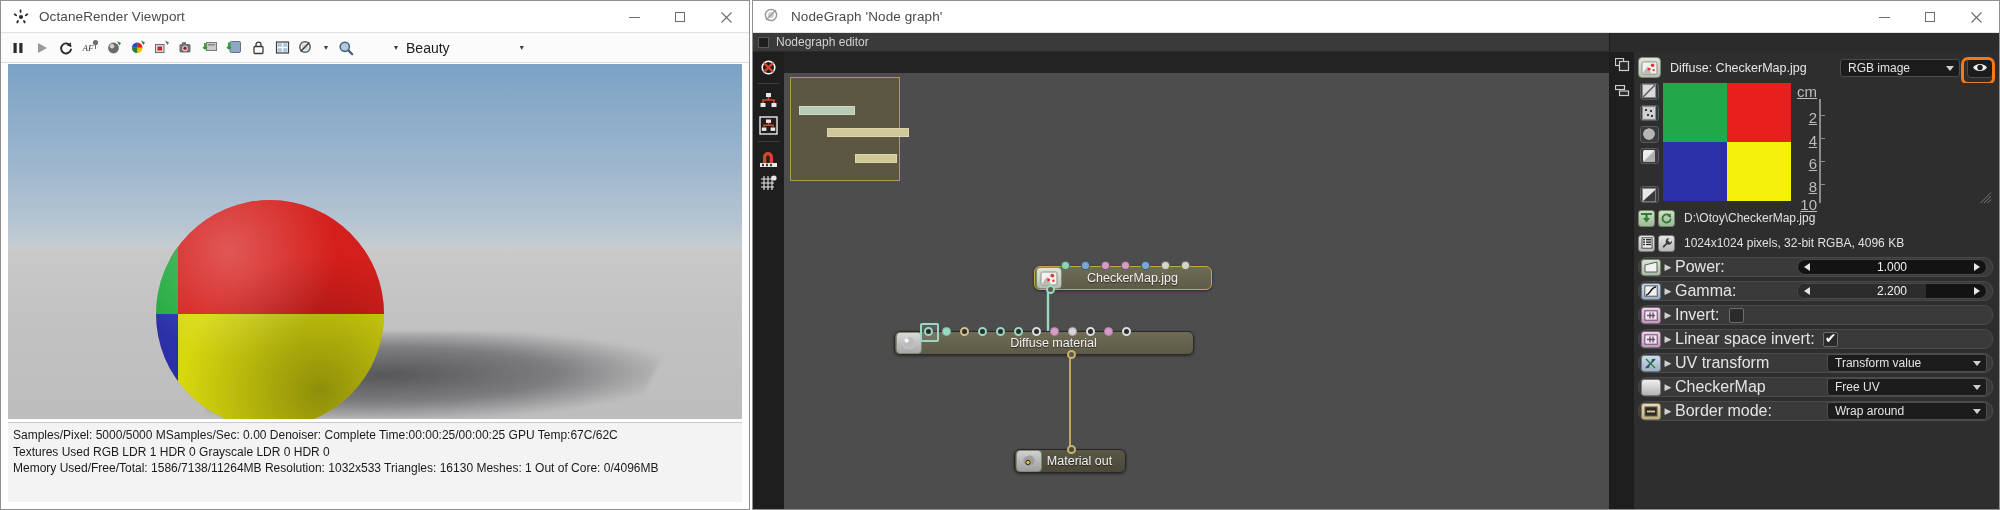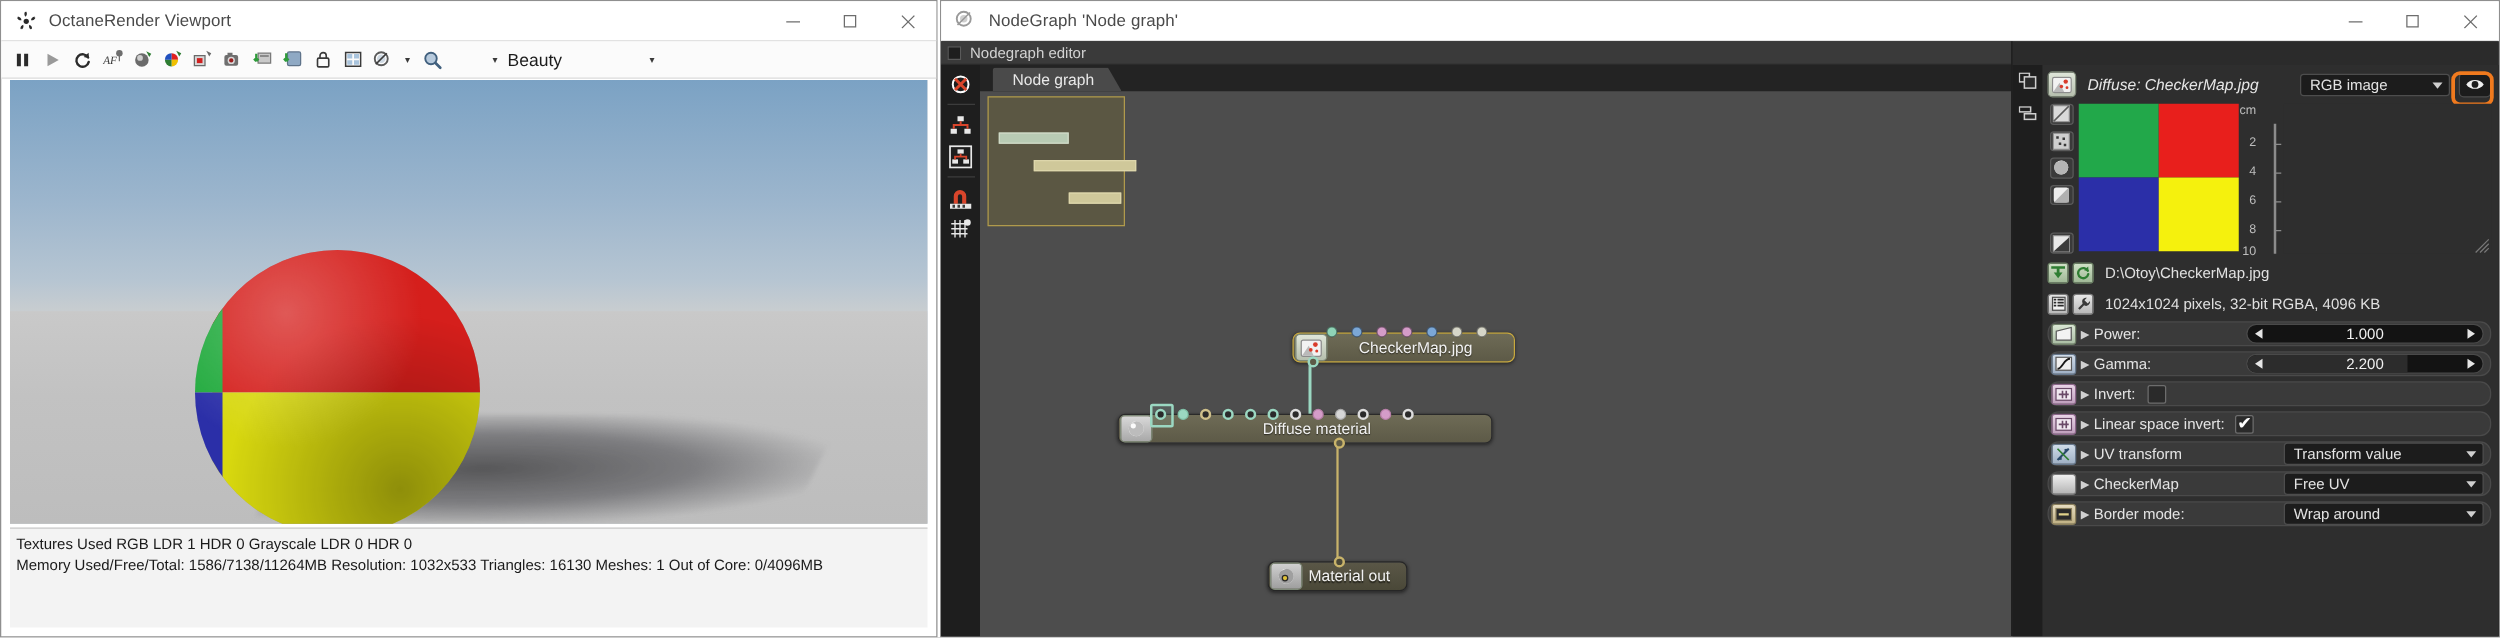--- a/index.html
+++ b/index.html
@@ -141,21 +141,21 @@
   .ni-head span { font-size:12px; color:#d2d2d2; }
   .ni-body { position:absolute; left:0; top:19px; right:0; bottom:0; display:flex; background:#232323; }
   .ni-rail { width:24px; background:#1e1e1e; padding-top:6px; display:flex;
              flex-direction:column; align-items:center; gap:7px; flex:0 0 auto; }
   .ni-main { flex:1 1 auto; min-width:0; background:#2e2e2e; padding:4px 6px 0 4px; position:relative; }
 
   .ni-titlerow { display:flex; align-items:center; height:23px; margin-bottom:4px; }
   .ni-nodeico { width:23px; height:21px; border-radius:4px; flex:0 0 auto;
                 background:linear-gradient(#dfe6d9,#b6bfae); border:1px solid #7f8a79;
                 display:flex; align-items:center; justify-content:center; }
-  .ni-nodename { font-size:12.5px; color:#e6e6e6; margin-left:9px; white-space:nowrap;font-style:italic; }
+  .ni-nodename { font-size:12.5px; color:#e6e6e6; margin-left:9px; white-space:nowrap; }
   .dropdown { position:relative; height:18px; background:#1c1c1c; border:1px solid #4d4d4d;
               border-radius:3px; display:flex; align-items:center; padding:0 16px 0 7px;
               font-size:12px; color:#e3e3e3; }
   .dropdown .dd-caret { position:absolute; right:5px; top:50%; margin-top:-2px;
                         border-left:4px solid transparent; border-right:4px solid transparent;
                         border-top:5px solid #cfcfcf; }
   #pass-dd { width:120px; margin-left:auto; }
   .eye-btn { width:26px; height:20px; margin-left:7px; background:#1c1c1c; border:1px solid #4d4d4d;
              border-radius:4px; display:flex; align-items:center; justify-content:center; flex:0 0 auto; }
   .eye-hl { position:absolute; right:2px; top:2px; width:34px; height:28px;
@@ -163,35 +163,35 @@
 
   .preview-row { display:flex; height:120px; }
   .pv-rail { width:22px; display:flex; flex-direction:column; align-items:center; gap:5px; flex:0 0 auto; }
   .pv-btn { width:19px; height:19px; border-radius:3px; border:1px solid #5a5a5a;
             background:#3a3a3a; display:flex; align-items:center; justify-content:center; }
   .swatch { width:128px; height:118px; display:grid; grid-template-columns:1fr 1fr; grid-template-rows:1fr 1fr;
             flex:0 0 auto; margin-left:3px; }
   .ruler { width:28px; position:relative; margin-left:8px; }
   .ruler .rline { position:absolute; right:6px; top:16px; bottom:0; width:2px; background:#8c8c8c; }
   .ruler .rtick { position:absolute; right:2px; width:5px; height:1px; background:#8c8c8c; }
-  .ruler .rlab { position:absolute; right:22px; font-size:10px; color:#bdbdbd; }
+  .ruler .rlab { position:absolute; right:10px; font-size:15px; color:#bdbdbd;text-decoration:underline; }
   .ni-right-pad { flex:1 1 auto; background:#2e2e2e; position:relative; }
   .resize-grip { position:absolute; right:1px; bottom:1px; width:12px; height:12px; }
 
   .pathrow { display:flex; align-items:center; height:20px; margin-top:5px; }
   .pathrow .pico { width:17px; height:17px; margin-right:3px; border-radius:3px;
                    display:flex; align-items:center; justify-content:center; flex:0 0 auto; }
   .pathrow .ptxt { font-size:12px; color:#e0e0e0; margin-left:6px; white-space:nowrap; }
 
   .prop { display:flex; align-items:center; height:20px; margin-top:4px;
           background:#3a3a3a; border:1px solid #4a4a4a; border-radius:9px; padding-right:5px; }
   .prop .picon { width:20px; height:17px; margin-left:2px; border-radius:3px; flex:0 0 auto;
                  display:flex; align-items:center; justify-content:center; }
   .prop .parrow { width:14px; text-align:center; color:#d0d0d0; font-size:9px; flex:0 0 auto; }
-  .prop .plabel { font-size:12px; color:#e4e4e4; white-space:nowrap; flex:0 0 auto; }
+  .prop .plabel { font-size:16px; color:#e4e4e4; white-space:nowrap; flex:0 0 auto; }
   .prop .pspacer { flex:1 1 auto; min-width:4px; }
   .slider { position:relative; width:190px; height:16px; background:#131313;
             border:1px solid #4a4a4a; border-radius:8px; display:flex; align-items:center;
             justify-content:center; overflow:hidden; flex:0 0 auto; }
   .slider .fill { position:absolute; left:0; top:0; bottom:0; background:#2c2c2c; }
   .slider .sval { position:relative; font-size:12px; color:#f0f0f0; }
   .slider .sarrow { position:absolute; top:50%; margin-top:-4px; width:0; height:0; }
   .slider .sleft  { left:6px;  border-top:4px solid transparent; border-bottom:4px solid transparent; border-right:6px solid #e6e6e6; }
   .slider .sright { right:6px; border-top:4px solid transparent; border-bottom:4px solid transparent; border-left:6px solid #e6e6e6; }
   .chk { width:15px; height:15px; background:#2a2a2a; border:1px solid #6d6d6d; border-radius:2px;
@@ -350,20 +350,21 @@
       <div class="ball">
         <div class="q red"></div>
         <div class="q yel"></div>
         <div class="q grn"></div>
         <div class="q blu"></div>
         <div class="sheen"></div>
       </div>
     </div>
 
     <div class="vp-status">
+      <div>Samples/Pixel: 5000/5000  MSamples/Sec: 0.00  Denoiser: Complete  Time:00:00:25/00:00:25  GPU Temp:67C/62C</div>
       <div>Textures Used RGB LDR 1  HDR 0  Grayscale LDR 0  HDR 0</div>
       <div>Memory Used/Free/Total: 1586/7138/11264MB  Resolution: 1032x533  Triangles: 16130  Meshes: 1 Out of Core: 0/4096MB</div>
     </div>
   </div>
 
   <div class="win" id="nodegraph-win">
 
     <div class="titlebar">
       <span class="title-ico">
         <svg width="18" height="18" viewBox="0 0 18 18">
@@ -437,25 +438,20 @@
               <svg width="19" height="19" viewBox="0 0 19 19">
                   <g stroke="#e8e8e8" stroke-width="1.1">
                     <path d="M2 5 h13 M2 9 h13 M2 13 h13 M5 2 v14 M9 2 v14 M13 2 v14"></path>
                   </g>
                   <circle cx="15" cy="4" r="2.6" fill="#e8e8e8"></circle>
                 </svg>
             </div>
           </div>
 
           <div class="ng-canvas-wrap">
-            <div class="ng-tabrow">
-              <div class="ng-tab">
-                <span>Node graph</span>
-              </div>
-            </div>
 
             <div class="ng-canvas">
 
               <div class="minimap">
                 <div class="mm-bar mm-1"></div>
                 <div class="mm-bar mm-2"></div>
                 <div class="mm-bar mm-3"></div>
               </div>
 
               <svg class="wire" style="left:0;top:0;width:100%;height:100%;pointer-events:none">

